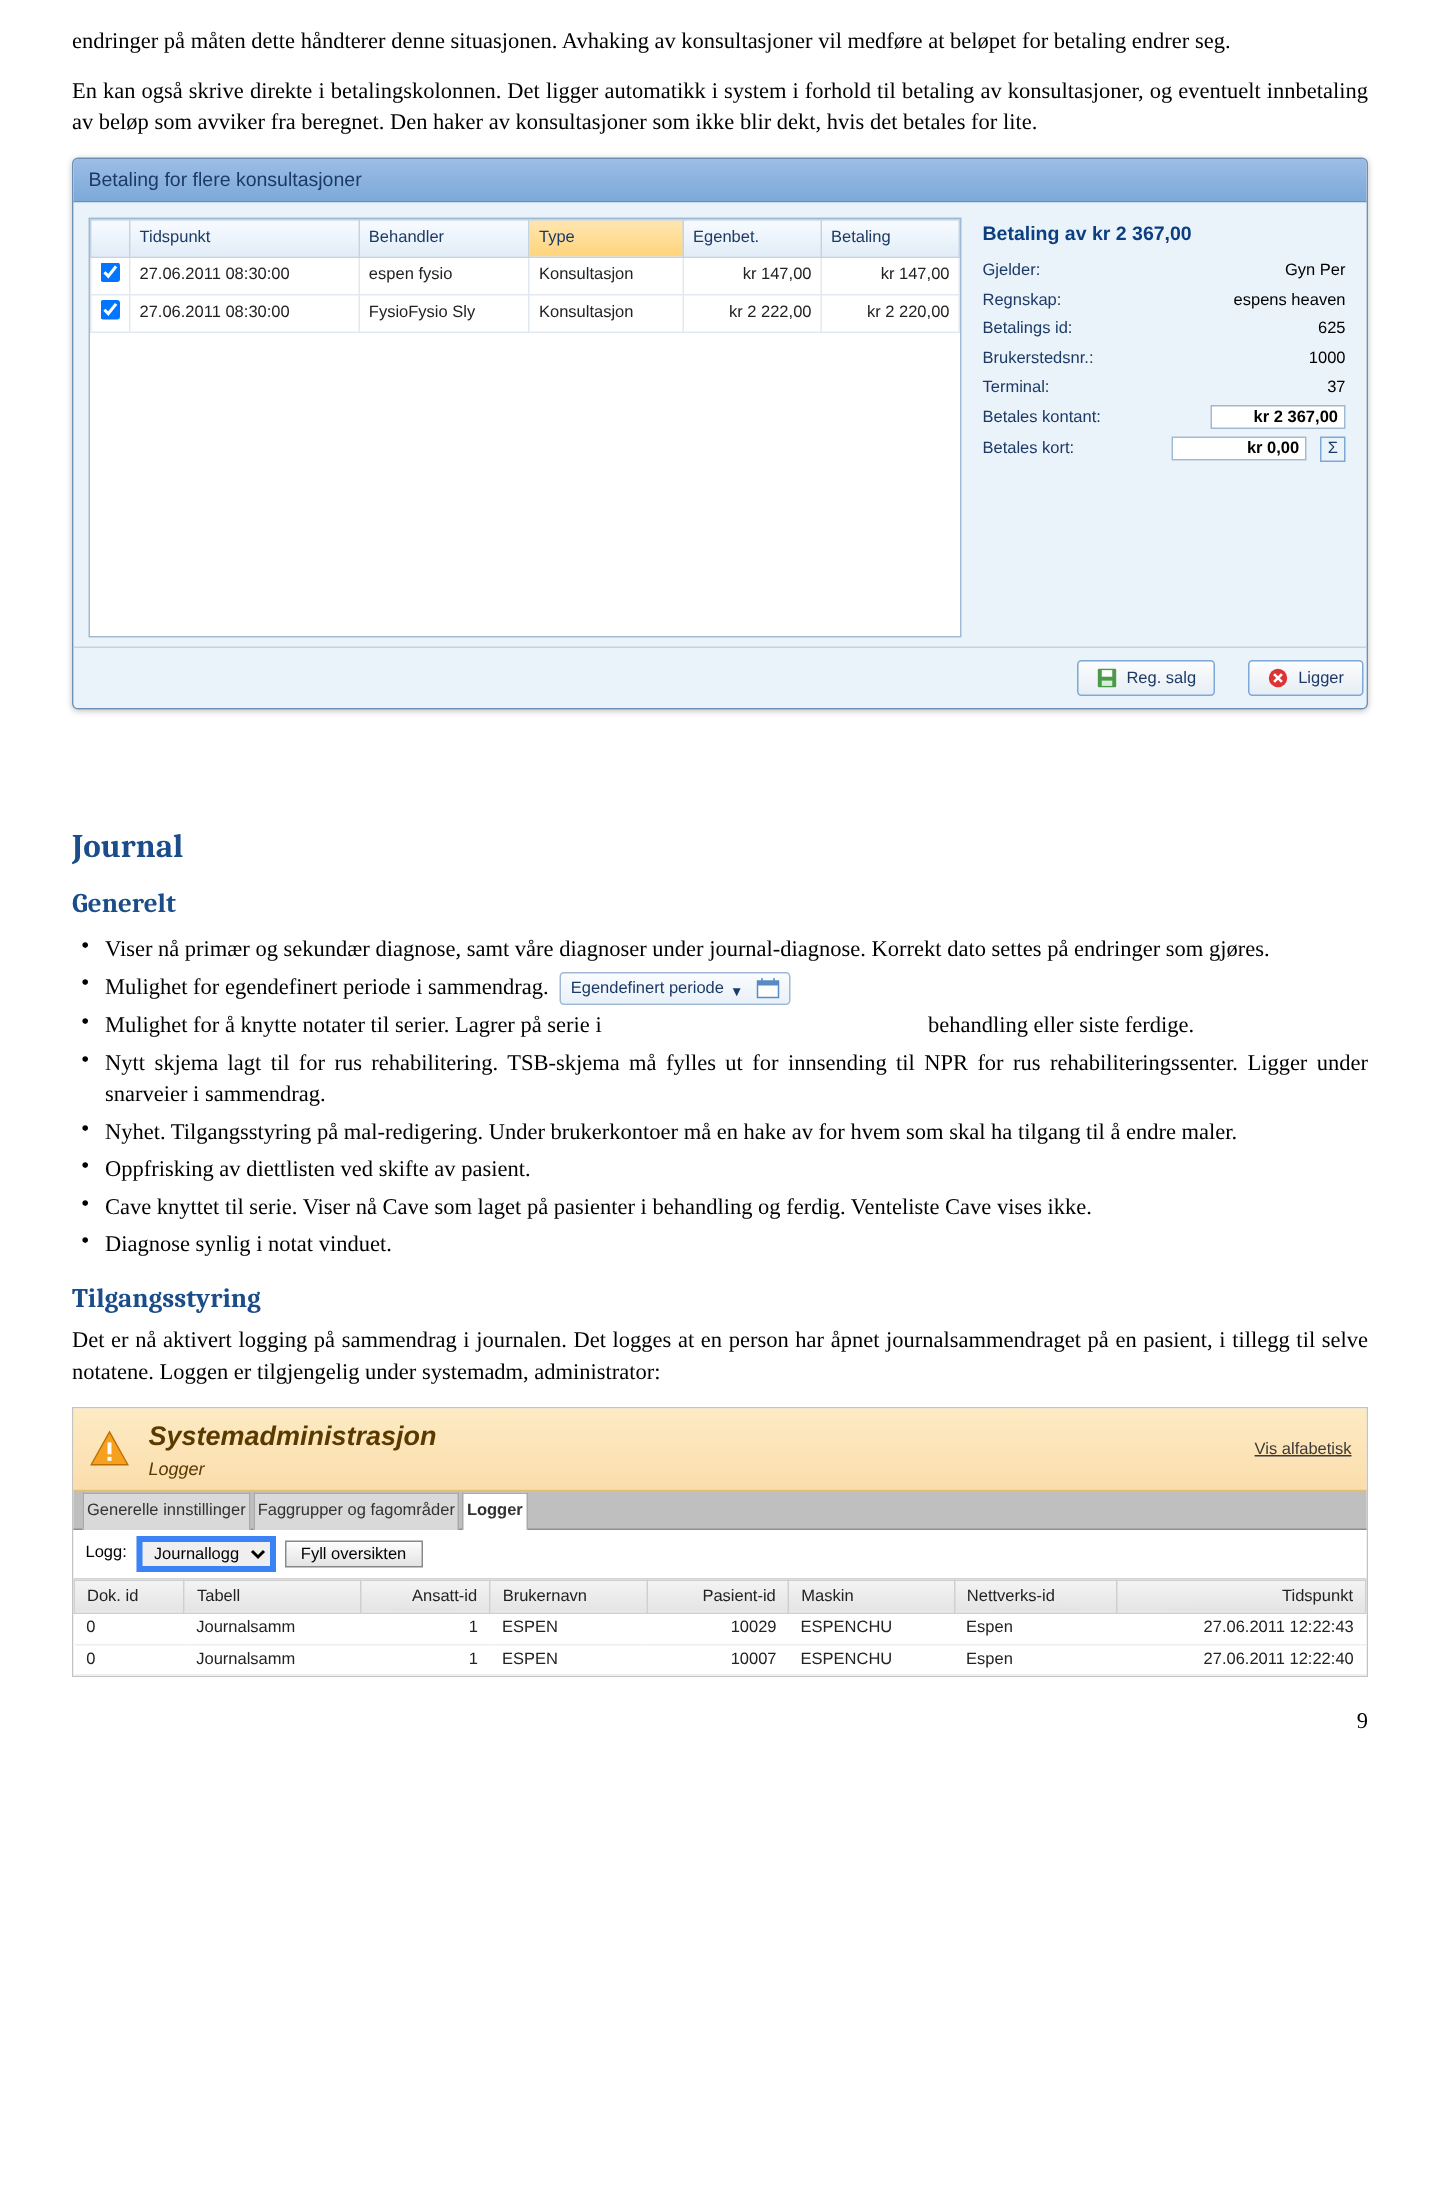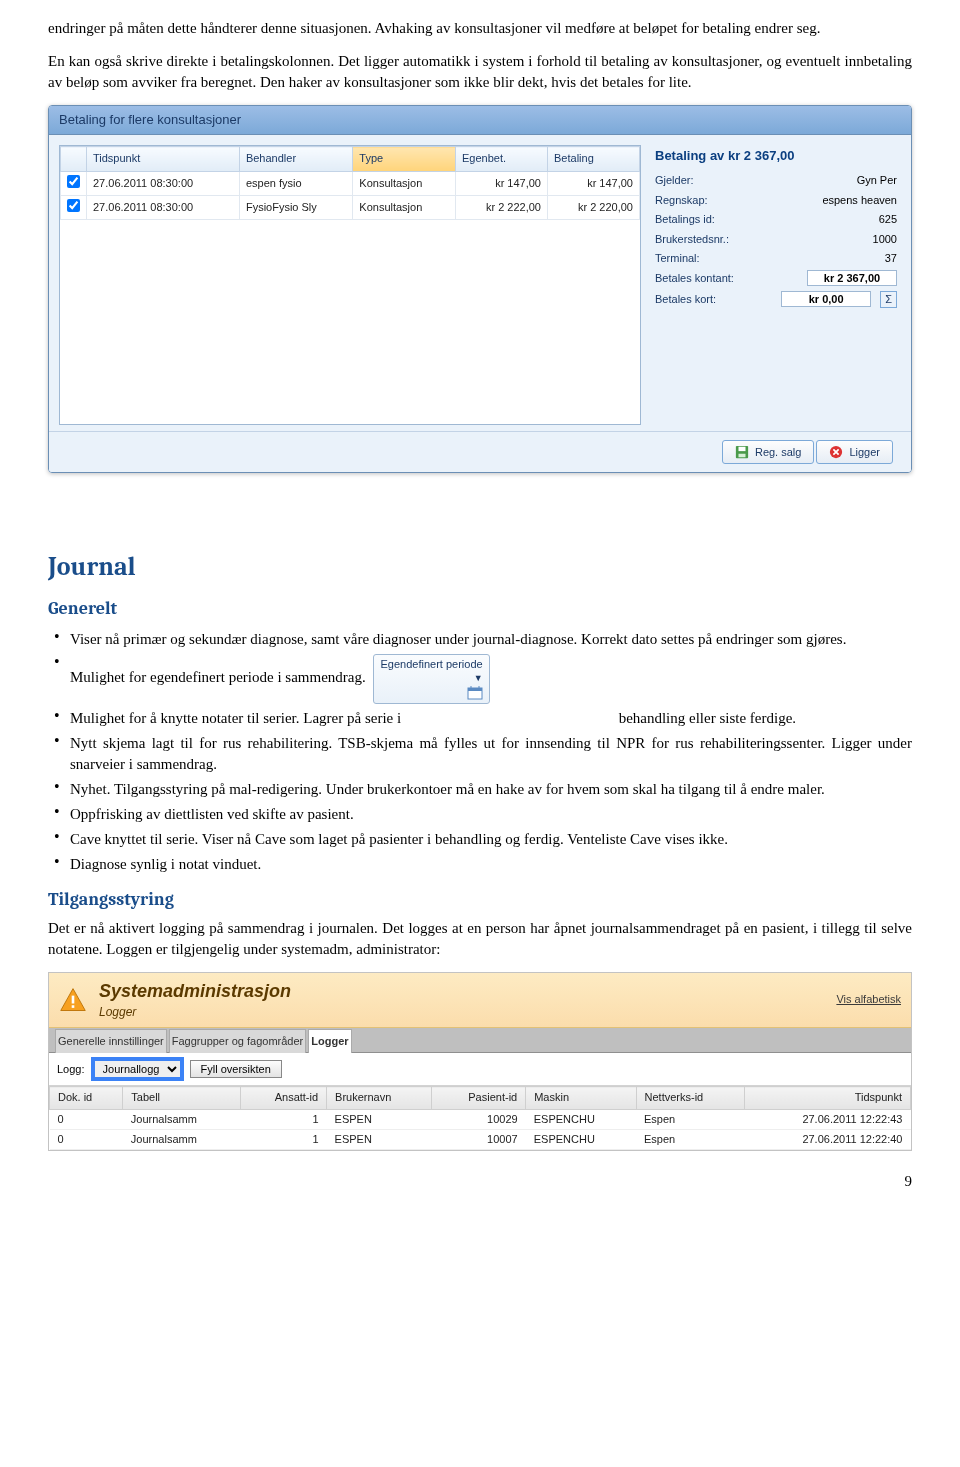--- a/index.html
+++ b/index.html
@@ -44,50 +44,50 @@
   .side-pane {
     width: 250px; font-family:"Segoe UI",Tahoma,sans-serif; font-size:11px; color:#1c3a66;
     padding: 2px 4px 0;
   }
   .side-title { font-size:13px; font-weight:bold; color:#0b3f80; margin-bottom:6px; }
   .kv { display:flex; justify-content:space-between; padding:2px 0; }
   .kv .k { color:#1c3a66; }
   .kv .v { color:#000; }
   .kvin { display:flex; align-items:center; justify-content:space-between; padding:2px 0; }
   .kvin input {
-    width: 90px; text-align:center; font-weight:bold; font-size:11px;
+    width: 90px; text-align:right; font-weight:bold; font-size:11px;
     font-family:"Segoe UI",Tahoma,sans-serif; border:1px solid #9fb8d3; padding:1px 4px;
   }
   .sigma {
     display:inline-block; border:1px solid #7ca9d8; background:#eaf2fa;
     padding:0 4px; font-size:11px; margin-left:6px; color:#1c3a66; cursor:pointer;
   }
   .dialog-footer {
-    background:#eaf2fa; padding:8px 18px; display:flex; justify-content:flex-end; gap:2px;
+    background:#eaf2fa; padding:8px 2px; display:flex; justify-content:flex-end; gap:22px;
     border-top:1px solid #c3d3e6;
   }
   .btn {
     display:inline-flex; align-items:center; gap:6px;
     background: linear-gradient(#fdfdfd,#e6edf5);
     border:1px solid #7ca9d8; border-radius:3px; padding:4px 12px;
     font-family:"Segoe UI",Tahoma,sans-serif; font-size:11px; color:#1c3a66; cursor:pointer;
   }
   .btn .ic { width:14px; height:14px; }
-  h2.j { font-family: Cambria, Georgia, serif; font-size:26px; color:#1a4d8a; margin: 76px 0 10px; }
+  h2.j { font-family: Cambria, Georgia, serif; font-size:22px; color:#1a4d8a; margin: 76px 0 10px; }
   h3.sub { font-family: Cambria, Georgia, serif; font-size:18px; color:#1a4d8a; margin: 8px 0 6px; }
   ul.bul { list-style: none; padding-left: 22px; margin: 0 0 10px; }
   ul.bul > li { position: relative; padding: 2px 0; text-align: justify; }
   ul.bul > li::before {
     content: "•"; position: absolute; left: -16px; color:#000; font-size:16px; line-height:1;
   }
   .eg-inline {
     display:inline-flex; align-items:flex-end; vertical-align:middle;
     background: linear-gradient(#fafcfe,#e9f1f9);
     border:1px solid #9fb8d3; border-radius:3px; padding:2px 6px;
-    font-family:"Segoe UI",Tahoma,sans-serif; font-size:11px; color:#1c3a66; margin:0 4px;flex-direction:column;
+    font-family:"Segoe UI",Tahoma,sans-serif; font-size:11px; color:#1c3a66; margin:0 4px;
   }
   .eg-inline .tri { font-size:9px; margin-left:4px; }
   .eg-inline .cal { width:16px;height:16px; margin-left:8px; }
   .sysadm-img {
     margin: 8px 0 20px; border:1px solid #c3c3c3; font-family:"Segoe UI",Tahoma,sans-serif;
   }
   .sysadm-head {
     display:flex; align-items:center; gap:12px; padding:6px 10px;
     background: linear-gradient(#fdebc3,#fbddac); border-bottom:1px solid #e2c176;
   }

